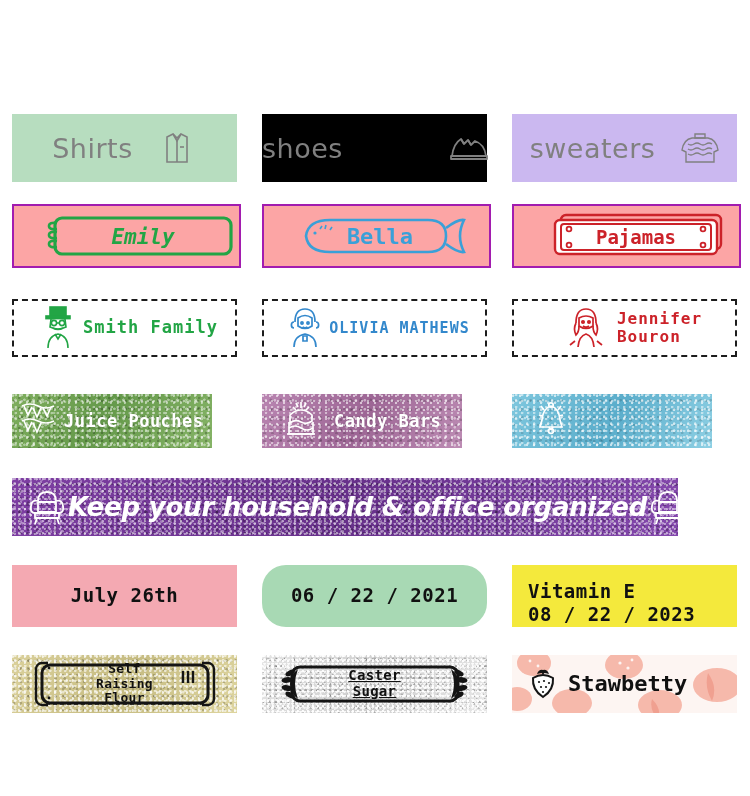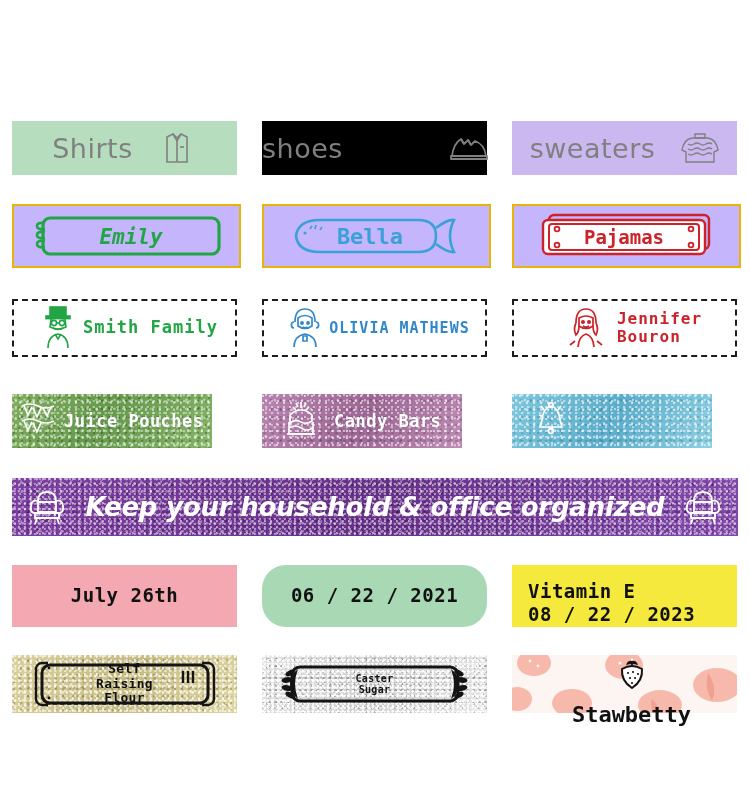--- a/index.html
+++ b/index.html
@@ -13,38 +13,38 @@
   .sheet{position:relative;width:750px;height:796px;}
 
   
   .row{position:absolute;left:0;width:750px;display:flex;}
   .col{width:250px;display:flex;align-items:center;justify-content:flex-start;}
 
   
   .r1{top:118px;height:60px;}
   .band{
     margin-left:12px;
-    width:225px;height:54px;
+    width:225px;height:68px;
     display:flex;align-items:center;justify-content:center;
     gap:24px;
   }
   .band .txt{
     color:#808080;
     font-family:"DejaVu Sans",sans-serif;
     font-size:27px;font-weight:400;letter-spacing:.5px;
   }
   .band .ico{width:40px;height:40px;display:block;}
 
   
   .r2{top:205px;height:62px;}
   .framed{
     margin-left:12px;
     width:225px;height:60px;
-    background:#c4b5fd;border:2px solid #eab308;
-    display:flex;align-items:center;justify-content:center;
+    background:#fca5a5;border:2px solid #a21caf;
+    display:flex;align-items:center;justify-content:flex-end;
   }
   .framed svg{display:block;}
 
   
   .r3{top:297px;height:62px;}
   .dashed{
     margin-left:12px;
     width:225px;height:58px;
     background:#ffffff;border:2px dashed #1c1c1c;
     display:flex;align-items:center;justify-content:center;
@@ -66,21 +66,21 @@
   .glit .gtxt{
     color:#ffffff;
     font-family:"DejaVu Sans Mono",monospace;
     font-size:17px;font-weight:700;letter-spacing:.5px;
     text-shadow:0 0 2px rgba(0,0,0,.18);
   }
 
   
   .r5{top:478px;height:60px;}
   .banner{
-    margin-left:12px;width:726px;height:58px;
+    margin-left:12px;width:666px;height:58px;
     display:flex;align-items:center;justify-content:space-between;
     padding:0 14px;box-sizing:border-box;
   }
   .banner .btxt{
     flex:1;text-align:center;
     color:#ffffff;
     font-family:"DejaVu Sans",sans-serif;
     font-size:26px;font-weight:700;font-style:italic;
     letter-spacing:-.2px;white-space:nowrap;
   }
@@ -473,29 +473,29 @@
             <ellipse cx="28" cy="40" rx="5" ry="2.6" transform="rotate(28 28 40)"></ellipse>
           </g>
           <g fill="#141414" transform="translate(225,0) scale(-1,1)">
             <path d="M36 14 q-8 6 -8 15 q0 9 8 15 q-3 -8 -3 -15 q0 -7 3 -15 z"></path>
             <ellipse cx="28" cy="18" rx="5" ry="2.6" transform="rotate(-28 28 18)"></ellipse>
             <ellipse cx="25" cy="25" rx="5.5" ry="2.8" transform="rotate(-8 25 25)"></ellipse>
             <ellipse cx="25" cy="33" rx="5.5" ry="2.8" transform="rotate(10 25 33)"></ellipse>
             <ellipse cx="28" cy="40" rx="5" ry="2.6" transform="rotate(28 28 40)"></ellipse>
           </g>
         </svg>
-        <span class="dtxt" style="position:relative;font-size:10px;">
+        <span class="dtxt" style="position:relative;font-size:14px;text-decoration:underline;">
           <span>Caster</span><br>
           <span>Sugar</span>
         </span>
       </div>
     </div>
 
     <div class="col">
-      <div class="deco tx-straw" style="justify-content:flex-start;padding-left:14px;box-sizing:border-box;gap:8px;flex-direction:column;">
+      <div class="deco tx-straw" style="justify-content:flex-start;padding-left:14px;box-sizing:border-box;gap:8px;">
         <svg width="225" height="58" viewBox="0 0 225 58" style="position:absolute;left:0;top:0;">
           <rect width="225" height="58" fill="#fdf5f2"></rect>
           <g fill="#f6b6a8" opacity="0.95">
             <ellipse cx="22" cy="8" rx="17" ry="13"></ellipse>
             <ellipse cx="60" cy="48" rx="20" ry="14"></ellipse>
             <ellipse cx="112" cy="10" rx="19" ry="14"></ellipse>
             <ellipse cx="148" cy="50" rx="22" ry="15"></ellipse>
             <ellipse cx="205" cy="30" rx="24" ry="17"></ellipse>
             <ellipse cx="5" cy="44" rx="15" ry="12"></ellipse>
           </g>

